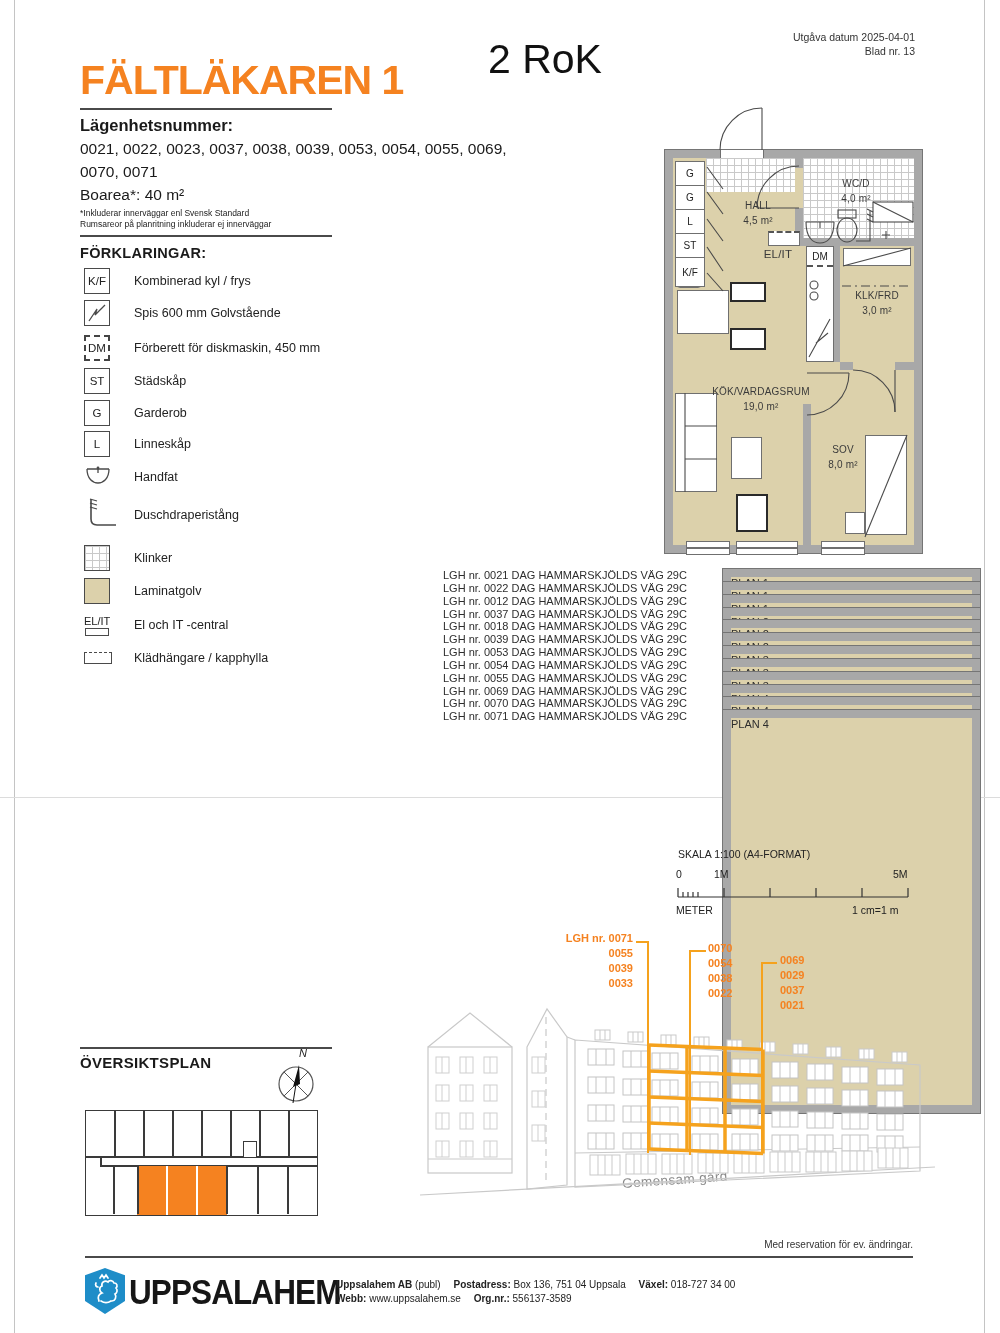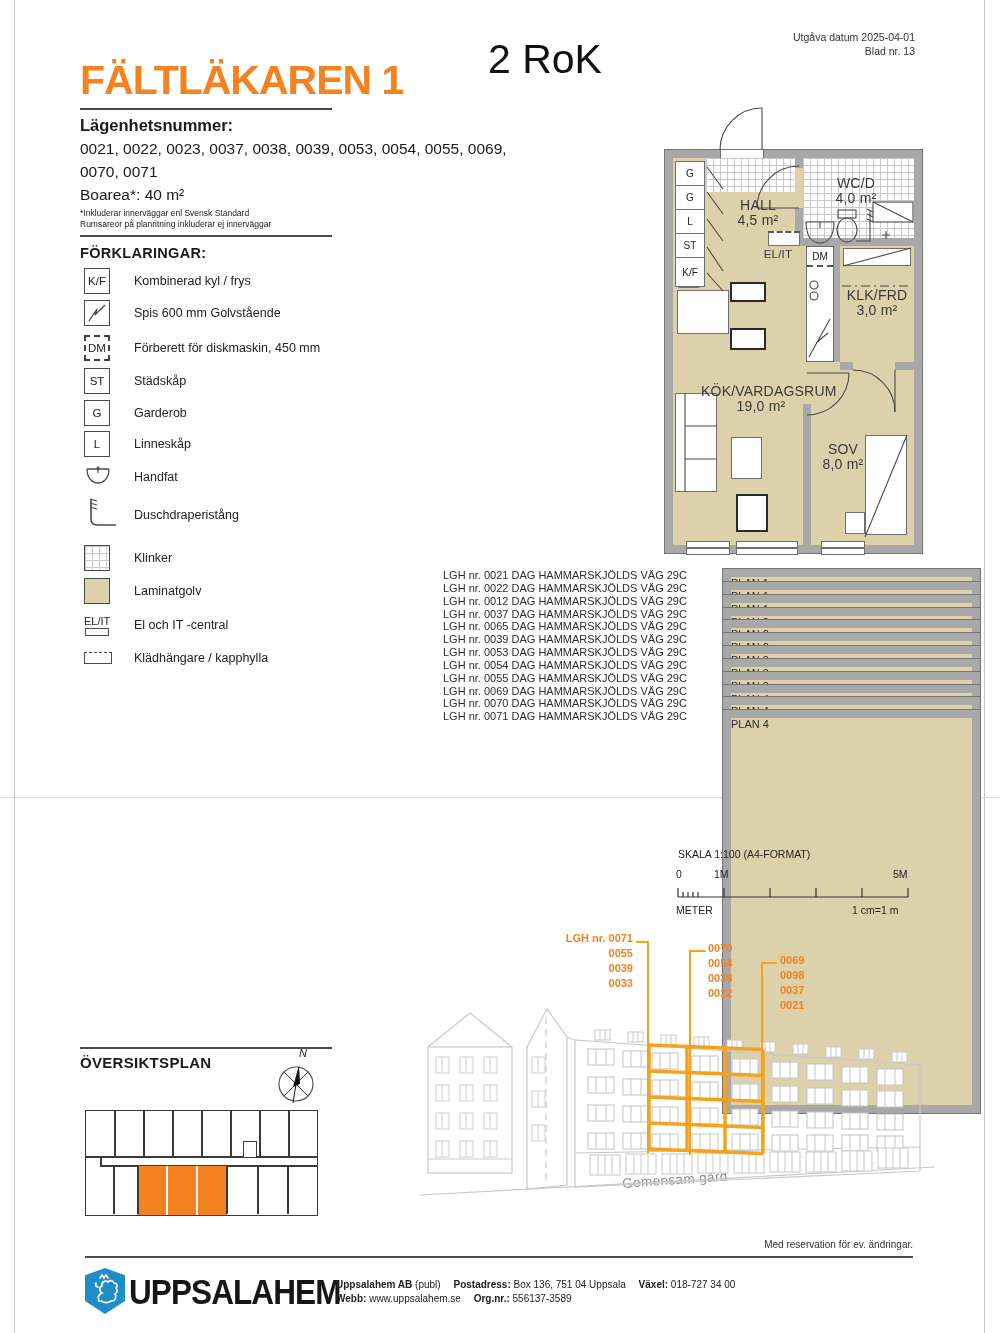--- a/index.html
+++ b/index.html
@@ -32,21 +32,21 @@
   .coat-ic{width:28px;height:12px;border:1.5px solid #4a4a4a;border-top:1.5px dashed #4a4a4a;box-sizing:border-box;}
   .elit-ic{display:flex;flex-direction:column;align-items:center;font-size:11px;color:#222;line-height:12px;}
   .elit-ic .bx{width:22px;height:6px;border:1.5px solid #4a4a4a;margin-top:1px;}
   
   .plan{position:absolute;left:665px;top:150px;width:257px;height:403px;box-sizing:border-box;
         border:8px solid #a8a8a8;outline:1px solid #757575;background:#dcd1ab;}
   .wall{position:absolute;background:#a8a8a8;}
   .pwhite{position:absolute;background:#fff;border:1px solid #6f6f6f;box-sizing:border-box;}
   .closet{position:relative;width:30px;height:25px;margin-top:-1px;background:#fff;border:1px solid #6f6f6f;
           box-sizing:border-box;display:flex;align-items:center;justify-content:center;font-size:10px;color:#222;}
-  .room-label{position:absolute;text-align:center;font-size:14px;color:#3a3a3a;line-height:15px;letter-spacing:.2px;z-index:6;}
+  .room-label{position:absolute;text-align:center;font-size:10px;color:#3a3a3a;line-height:15px;letter-spacing:.2px;z-index:6;}
   .dmcell{position:absolute;left:0;top:0;width:100%;height:20px;border-bottom:2px dashed #555;
           box-sizing:border-box;display:flex;align-items:center;justify-content:center;font-size:10px;color:#222;}
   .win{position:absolute;top:383px;height:14px;background:linear-gradient(#fff 42%,#6f6f6f 42%,#6f6f6f 58%,#fff 58%);
        border:1px solid #6f6f6f;box-sizing:border-box;z-index:4;}
   .darkchair{position:absolute;border:2.5px solid #2a2a2a;background:#fff;box-sizing:border-box;}
   
   .lgh-table{position:absolute;left:443px;top:569px;width:330px;font-size:11px;color:#2d2d2d;}
   .lgh-row{position:relative;height:12.85px;line-height:12.85px;white-space:nowrap;}
   .lgh-row .plan{position:absolute;left:280px;top:0;}
   
@@ -288,21 +288,21 @@
 
     <path d="M45 298 V397 M45 331 H77 M45 364 H77"></path>
   </g>
 </svg>
 
 <div class="lgh-table">
   <div class="lgh-row"><span>LGH nr. 0021 DAG HAMMARSKJÖLDS VÄG 29C</span><span class="plan">PLAN 1</span></div>
   <div class="lgh-row"><span>LGH nr. 0022 DAG HAMMARSKJÖLDS VÄG 29C</span><span class="plan">PLAN 1</span></div>
   <div class="lgh-row"><span>LGH nr. 0012 DAG HAMMARSKJÖLDS VÄG 29C</span><span class="plan">PLAN 1</span></div>
   <div class="lgh-row"><span>LGH nr. 0037 DAG HAMMARSKJÖLDS VÄG 29C</span><span class="plan">PLAN 2</span></div>
-  <div class="lgh-row"><span>LGH nr. 0065 DAG HAMMARSKJÖLDS VÄG 29C</span><span class="plan">PLAN 2</span></div>
+  <div class="lgh-row"><span>LGH nr. 0018 DAG HAMMARSKJÖLDS VÄG 29C</span><span class="plan">PLAN 2</span></div>
   <div class="lgh-row"><span>LGH nr. 0039 DAG HAMMARSKJÖLDS VÄG 29C</span><span class="plan">PLAN 2</span></div>
   <div class="lgh-row"><span>LGH nr. 0053 DAG HAMMARSKJÖLDS VÄG 29C</span><span class="plan">PLAN 3</span></div>
   <div class="lgh-row"><span>LGH nr. 0054 DAG HAMMARSKJÖLDS VÄG 29C</span><span class="plan">PLAN 3</span></div>
   <div class="lgh-row"><span>LGH nr. 0055 DAG HAMMARSKJÖLDS VÄG 29C</span><span class="plan">PLAN 3</span></div>
   <div class="lgh-row"><span>LGH nr. 0069 DAG HAMMARSKJÖLDS VÄG 29C</span><span class="plan">PLAN 4</span></div>
   <div class="lgh-row"><span>LGH nr. 0070 DAG HAMMARSKJÖLDS VÄG 29C</span><span class="plan">PLAN 4</span></div>
   <div class="lgh-row"><span>LGH nr. 0071 DAG HAMMARSKJÖLDS VÄG 29C</span><span class="plan">PLAN 4</span></div>
 </div>
 
 <div class="abs sc-txt" style="left:678px;top:848px;">SKALA 1:100 (A4-FORMAT)</div>
@@ -452,21 +452,21 @@
   <div>0033</div>
 </div>
 <div class="olabel" style="left:708px;top:941px;">
   <div>0070</div>
   <div>0054</div>
   <div>0038</div>
   <div>0022</div>
 </div>
 <div class="olabel" style="left:780px;top:953px;">
   <div>0069</div>
-  <div>0098</div>
+  <div>0029</div>
   <div>0037</div>
   <div>0021</div>
 </div>
 <div class="oline" style="left:636px;top:941px;width:12px;height:2px;"></div>
 <div class="oline" style="left:647px;top:941px;width:2px;height:212px;"></div>
 <div class="oline" style="left:691px;top:950px;width:15px;height:2px;"></div>
 <div class="oline" style="left:689px;top:950px;width:2px;height:205px;"></div>
 <div class="oline" style="left:763px;top:962px;width:14px;height:2px;"></div>
 <div class="oline" style="left:761px;top:962px;width:2px;height:193px;"></div>
 <div class="caption" style="left:622px;top:1170px;width:170px;">Gemensam gård</div>

